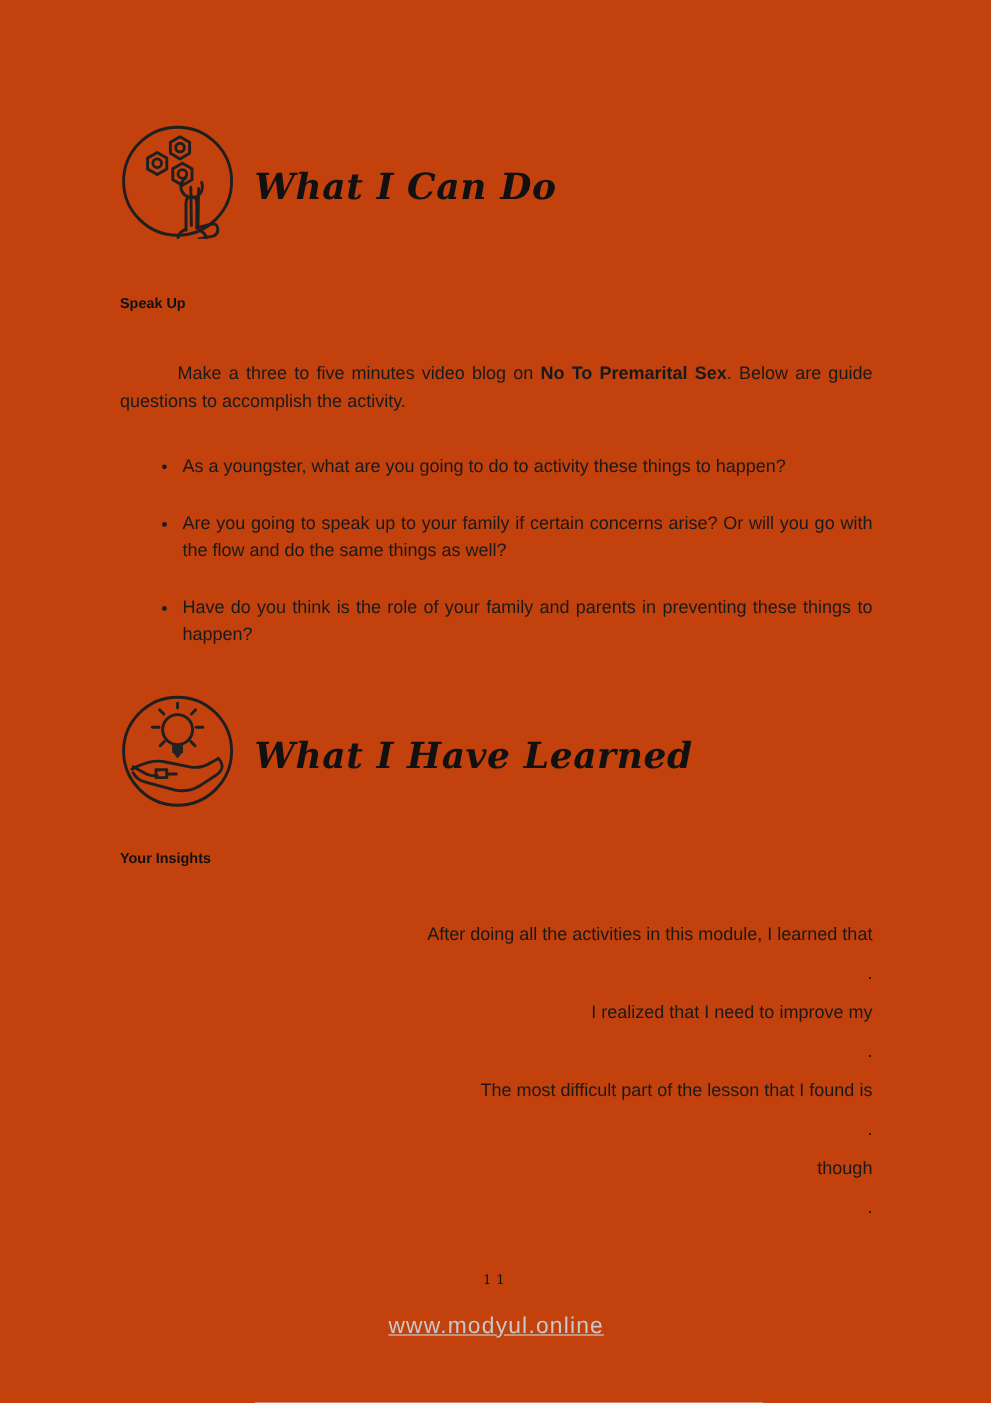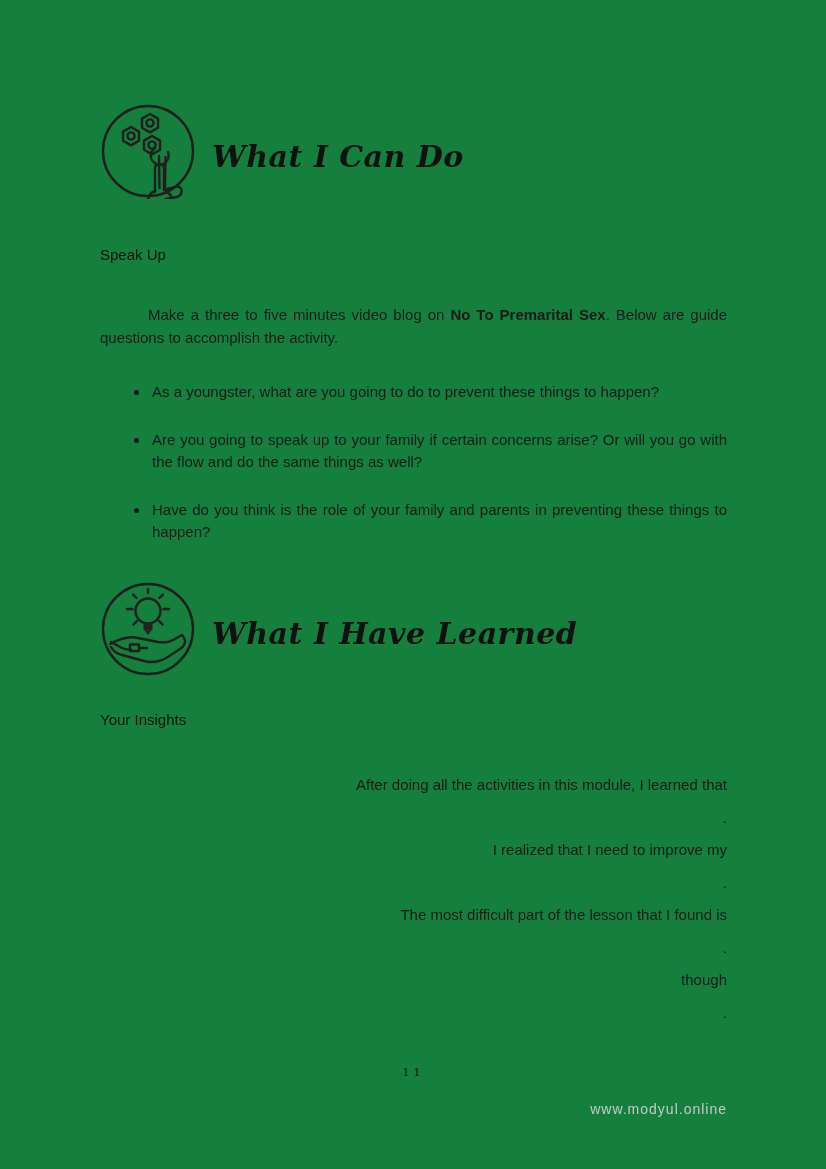--- a/index.html
+++ b/index.html
@@ -1,21 +1,21 @@
 <!DOCTYPE html>
 <html><head>
 <meta charset="utf-8">
 <style>
   * { margin:0; padding:0; box-sizing:border-box; }
   html,body { background:#ffffff; }
   .page {
     position:relative;
     width:826px; height:1169px;
     margin:0 auto;
-    background:#15803d;
+    background:#c2410c;
     color:#1a1a1a;
     font-family:"Liberation Sans", sans-serif;
     font-size:15px;
     padding:0 99px 0 100px;
     overflow:hidden;
   }
   
   .section-header { display:flex; align-items:center; gap:16px; }
   .section-header.first  { margin-top:103px; }
   .section-header.second { margin-top:37px; }
@@ -23,21 +23,21 @@
   .section-title {
     font-family:"DejaVu Serif", serif;
     font-style:italic;
     font-weight:700;
     font-size:30px;
     letter-spacing:0.5px;
     color:#111;
     padding-top:10px;
   }
   
-  .subheading { font-weight:normal; font-size:15px; color:#111; }
+  .subheading { font-weight:bold; font-size:12px; color:#111; }
   .subheading.speak    { margin-top:47px; }
   .subheading.insights { margin-top:34px; }
   
   .intro {
     margin-top:41px;
     text-indent:48px;
     text-align:justify;
     line-height:22.5px;
   }
   .intro .bold { font-weight:bold; }
@@ -74,24 +74,25 @@
   .page-number {
     margin-top:44px;
     text-align:center;
     font-family:"DejaVu Serif", serif;
     font-size:11px;
     letter-spacing:4px;
     color:#111;
   }
   .watermark {
     margin-top:22px;
-    text-align:right;
-    font-size:14px;
+    text-align:center;
+    font-size:19px;
     letter-spacing:1px;
     color:#c9c9c9;
+    text-decoration:underline;
   }
   .lineart { stroke:#1f1f1f; fill:none; stroke-width:2.4; stroke-linecap:round; stroke-linejoin:round; }
 </style>
 </head>
 <body>
 
 <div class="page">
 
   <div class="section-header first">
     <svg class="icon-badge" viewBox="0 0 96 96" aria-hidden="true">
@@ -116,21 +117,21 @@
       </g>
     </svg>
     <div class="section-title">What I Can Do</div>
   </div>
 
   <div class="subheading speak">Speak Up</div>
 
   <p class="intro"><span>Make a three to five minutes video blog on </span><span class="bold">No To Premarital Sex</span><span>. Below are guide questions to accomplish the activity.</span></p>
 
   <ul class="guide-list">
-      <li>As a youngster, what are you going to do to prevent these things to happen?</li>
+      <li>As a youngster, what are you going to do to activity these things to happen?</li>
       <li>Are you going to speak up to your family if certain concerns arise? Or will you go with the flow and do the same things as well?</li>
       <li>Have do you think is the role of your family and parents in preventing these things to happen?</li>
     </ul>
 
   <div class="section-header second">
     <svg class="icon-badge" viewBox="0 0 96 96" aria-hidden="true">
       <circle class="lineart" cx="48" cy="48" r="45"></circle>
       <g class="lineart" stroke-width="2">
         <circle cx="48" cy="30" r="12.5"></circle>
         <path d="M48 12v-4"></path>

